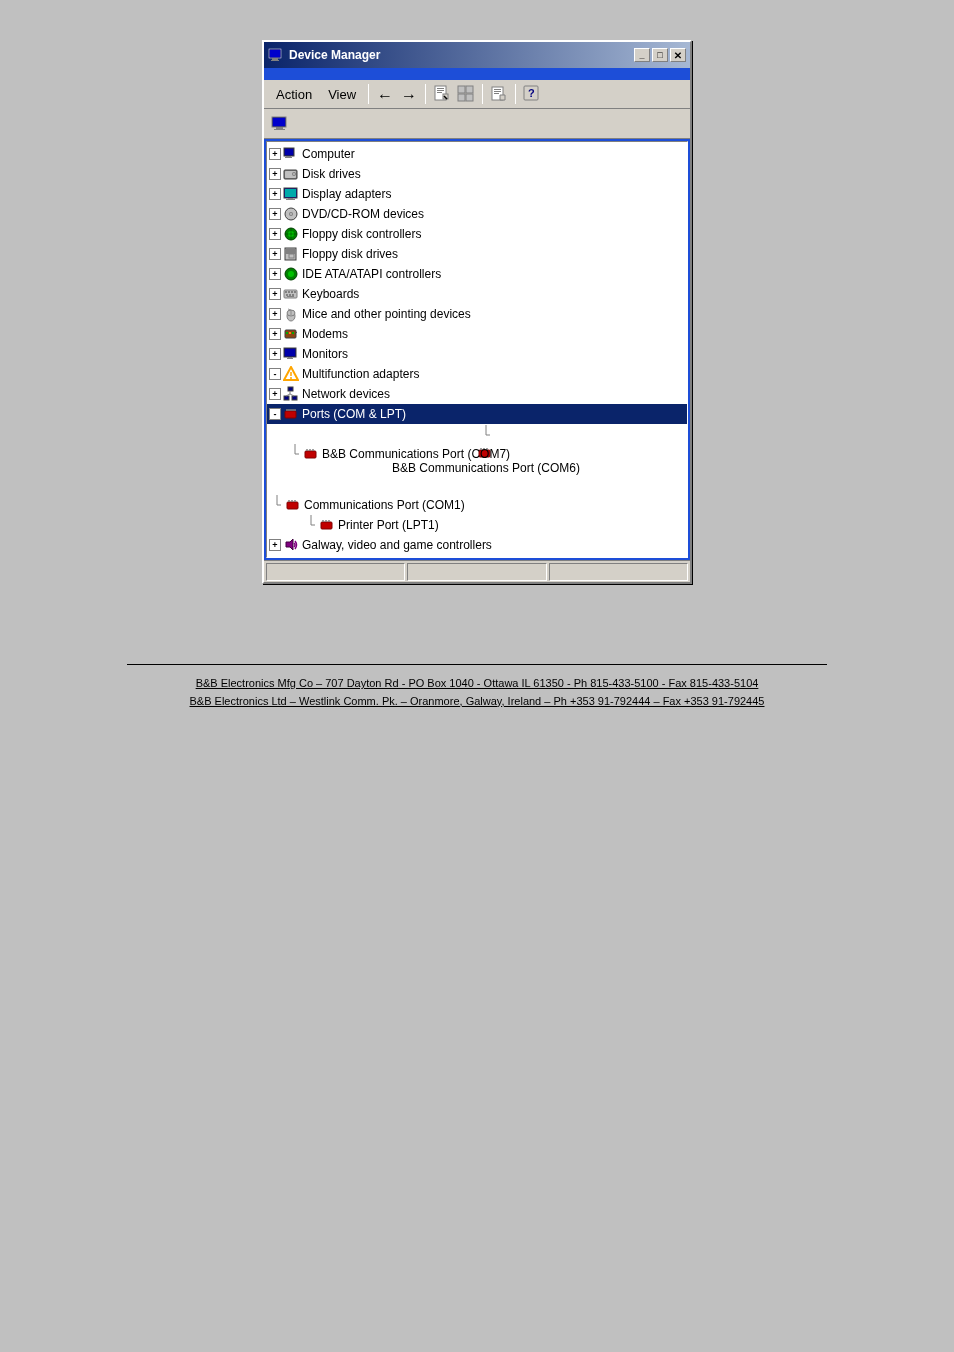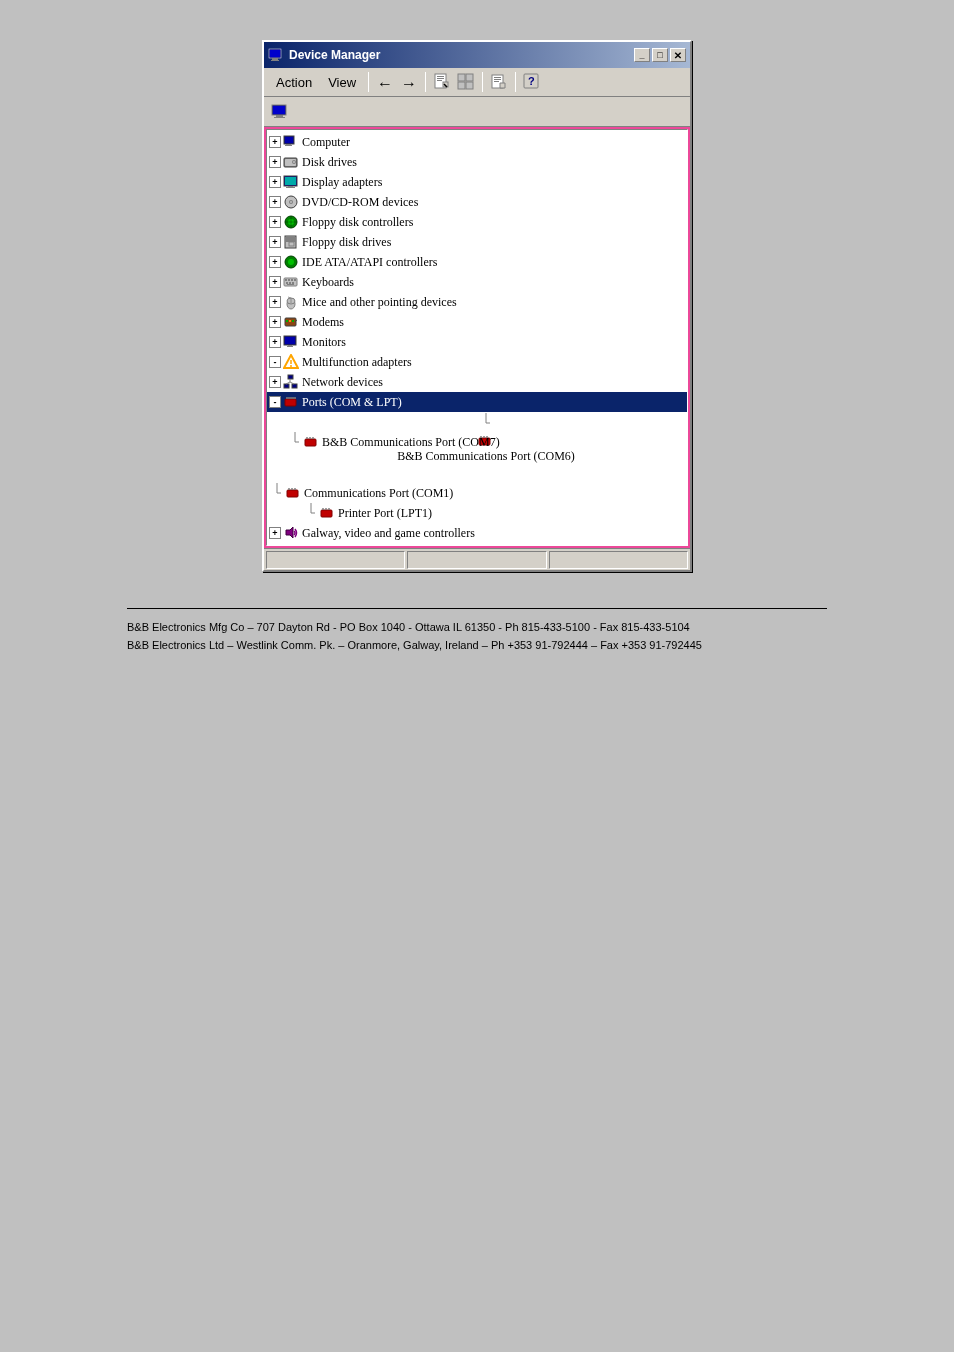--- a/index.html
+++ b/index.html
@@ -10,21 +10,21 @@
       width: 954px;
       min-height: 1352px;
       display: flex;
       flex-direction: column;
       align-items: center;
       padding-top: 40px;
     }
 
     .window {
       width: 430px;
-      background: #ec4899;
+      background: #1d4ed8;
       border: 2px solid;
       border-color: #ffffff #808080 #808080 #ffffff;
       box-shadow: 1px 1px 0 #000;
     }
 
     .title-bar {
       background: linear-gradient(to right, #0a246a, #a6b8d4);
       color: white;
       display: flex;
       align-items: center;
@@ -61,20 +61,21 @@
       color: #000;
     }
 
     .menu-bar {
       background: #d4d0c8;
       display: flex;
       align-items: center;
       padding: 2px 4px;
       border-bottom: 1px solid #808080;
       gap: 0;
+      margin-top: 12px;
     }
 
     .menu-item {
       padding: 2px 8px;
       font-size: 13px;
       cursor: pointer;
       text-decoration: none;
       color: #000;
     }
 
@@ -154,48 +155,49 @@
       height: 16px;
       flex-shrink: 0;
       margin-right: 3px;
       display: flex;
       align-items: center;
       justify-content: center;
     }
 
     .item-label {
       font-size: 12px;
-      font-family: Liberation Serif, serif;
+      font-family: Liberation Sans, sans-serif;
     }
 
     .status-bar {
       display: flex;
       background: #d4d0c8;
       height: 22px;
       border-top: 1px solid #808080;
       padding: 2px;
       gap: 2px;
     }
 
     .status-panel {
       flex: 1;
       border: 1px solid;
       border-color: #808080 #ffffff #ffffff #808080;
       height: 18px;
     }
 
     .footer-text {
-      margin-top: 36px;
-      text-align: left;
+      margin-top: 80px;
+      text-align: center;
       font-size: 11px;
       color: #000;
       line-height: 1.6;
       border-top: 1px solid #000;
       padding-top: 10px;
       width: 700px;
+      text-decoration: underline;
     }
 
     
     .svg-icon {
       width: 16px;
       height: 16px;
     }
   </style>
 </head>
 <body>

